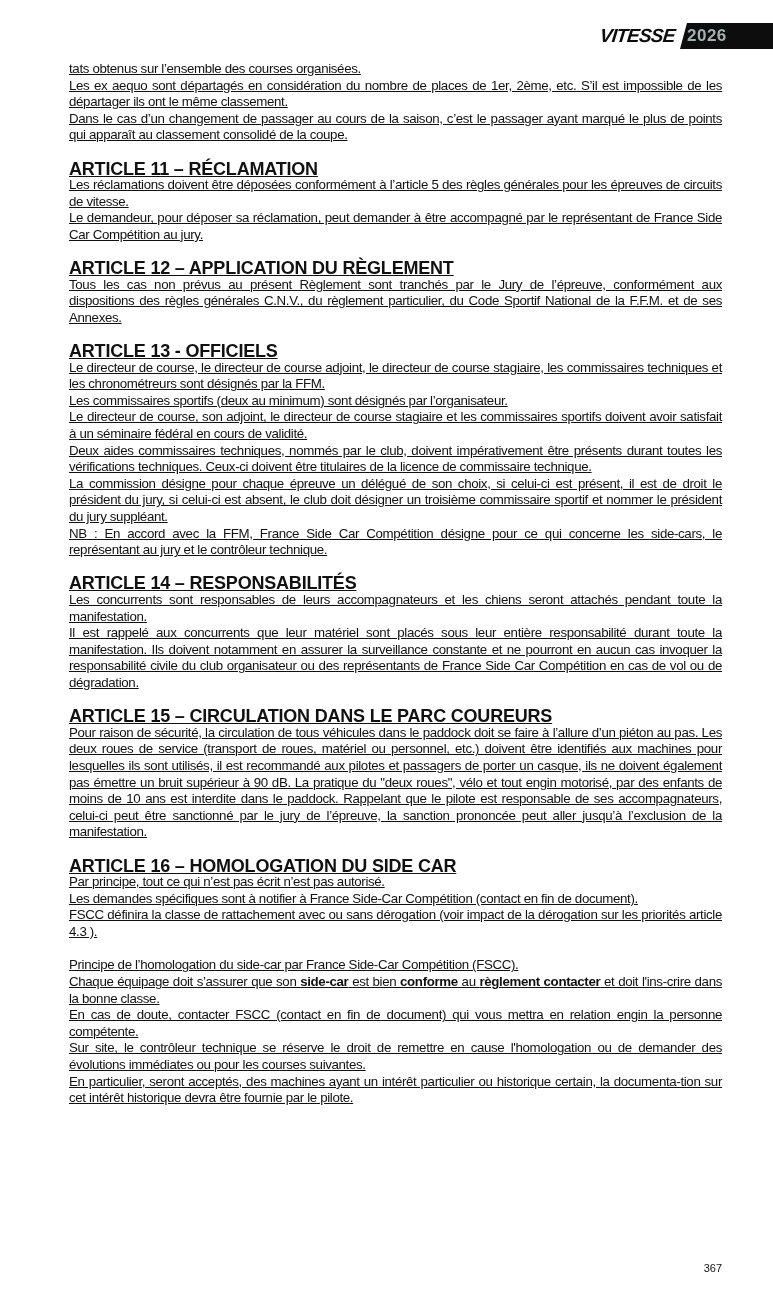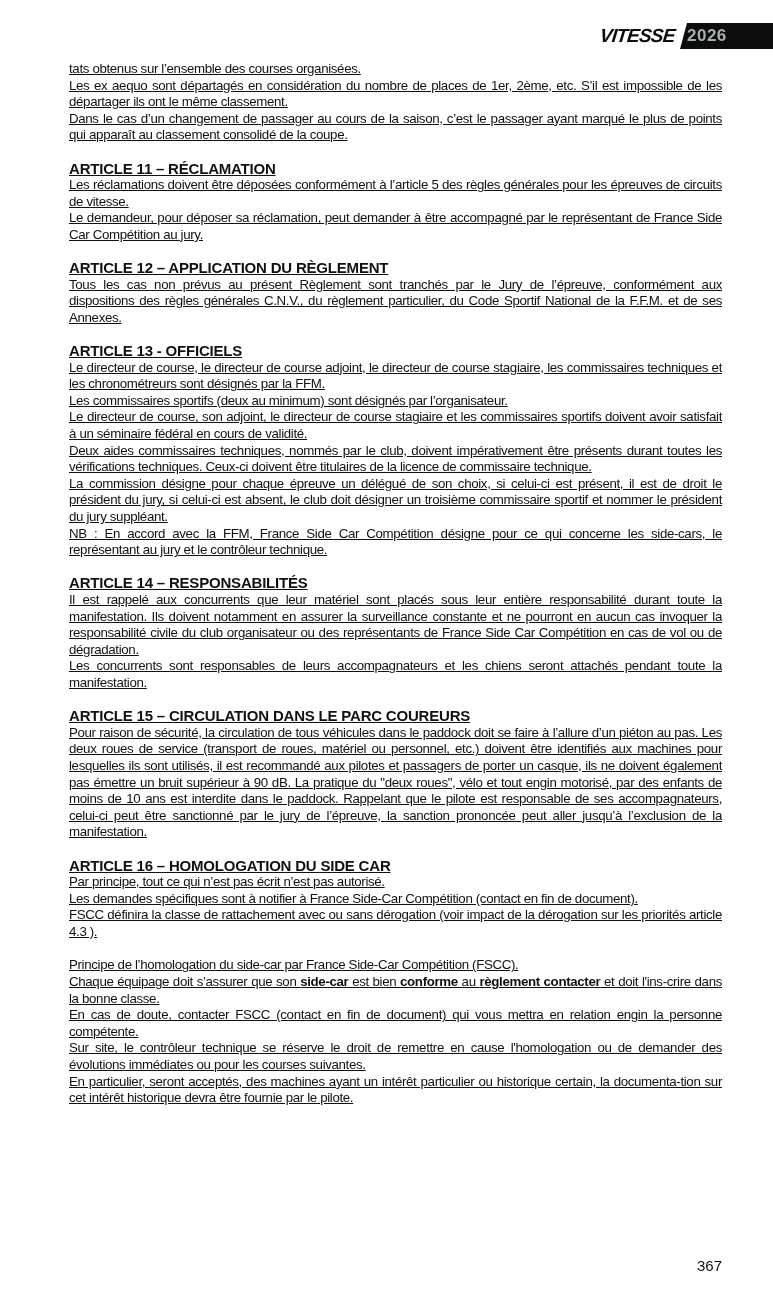--- a/index.html
+++ b/index.html
@@ -64,38 +64,38 @@
     text-decoration: underline;
   }
   .para {
     margin: 0;
   }
   .article {
     margin-top: 16.6px;
   }
   .article-title {
     margin: 0;
-    font-size: 15px;
+    font-size: 18px;
     line-height: 16.6px;
     font-weight: 700;
     letter-spacing: -0.2px;
     text-align: left;
   }
   .spacer {
     height: 17px;
   }
   .bold {
     font-weight: 700;
   }
   
   .page-number {
     position: absolute;
     right: 51px;
     bottom: 26px;
-    font-size: 15px;
+    font-size: 11px;
     letter-spacing: 0;
     color: #111111;
   }
 </style>
 </head>
 <body>
 
 <div class="page">
 
   <header>
@@ -127,22 +127,22 @@
           <h2 class="article-title">ARTICLE 13 - OFFICIELS</h2>
           <p class="para">Le directeur de course, le directeur de course adjoint, le directeur de course stagiaire, les commissaires techniques et les chronométreurs sont désignés par la FFM.</p>
           <p class="para">Les commissaires sportifs (deux au minimum) sont désignés par l’organisateur.</p>
           <p class="para">Le directeur de course, son adjoint, le directeur de course stagiaire et les commissaires sportifs doivent avoir satisfait à un séminaire fédéral en cours de validité.</p>
           <p class="para">Deux aides commissaires techniques, nommés par le club, doivent impérativement être présents durant toutes les vérifications techniques. Ceux-ci doivent être titulaires de la licence de commissaire technique.</p>
           <p class="para">La commission désigne pour chaque épreuve un délégué de son choix, si celui-ci est présent, il est de droit le président du jury, si celui-ci est absent, le club doit désigner un troisième commissaire sportif et nommer le président du jury suppléant.</p>
           <p class="para">NB : En accord avec la FFM, France Side Car Compétition désigne pour ce qui concerne les side-cars, le représentant au jury et le contrôleur technique.</p>
         </section>
         <section class="article">
           <h2 class="article-title">ARTICLE 14 – RESPONSABILITÉS</h2>
+          <p class="para">Les concurrents sont responsables de leurs accompagnateurs et les chiens seront attachés pendant toute la manifestation.</p>
           <p class="para">Il est rappelé aux concurrents que leur matériel sont placés sous leur entière responsabilité durant toute la manifestation. Ils doivent notamment en assurer la surveillance constante et ne pourront en aucun cas invoquer la responsabilité civile du club organisateur ou des représentants de France Side Car Compétition en cas de vol ou de dégradation.</p>
-          <p class="para">Les concurrents sont responsables de leurs accompagnateurs et les chiens seront attachés pendant toute la manifestation.</p>
         </section>
         <section class="article">
           <h2 class="article-title">ARTICLE 15 – CIRCULATION DANS LE PARC COUREURS</h2>
           <p class="para">Pour raison de sécurité, la circulation de tous véhicules dans le paddock doit se faire à l’allure d’un piéton au pas. Les deux roues de service (transport de roues, matériel ou personnel, etc.) doivent être identifiés aux machines pour lesquelles ils sont utilisés, il est recommandé aux pilotes et passagers de porter un casque, ils ne doivent également pas émettre un bruit supérieur à 90 dB. La pratique du "deux roues", vélo et tout engin motorisé, par des enfants de moins de 10 ans est interdite dans le paddock. Rappelant que le pilote est responsable de ses accompagnateurs, celui-ci peut être sanctionné par le jury de l’épreuve, la sanction prononcée peut aller jusqu’à l’exclusion de la manifestation.</p>
         </section>
         <section class="article">
           <h2 class="article-title">ARTICLE 16 – HOMOLOGATION DU SIDE CAR</h2>
           <p class="para">Par principe, tout ce qui n’est pas écrit n’est pas autorisé.</p>
           <p class="para">Les demandes spécifiques sont à notifier à France Side-Car Compétition (contact en fin de document).</p>
           <p class="para">FSCC définira la classe de rattachement avec ou sans dérogation (voir impact de la dérogation sur les priorités article 4.3 ).</p>

